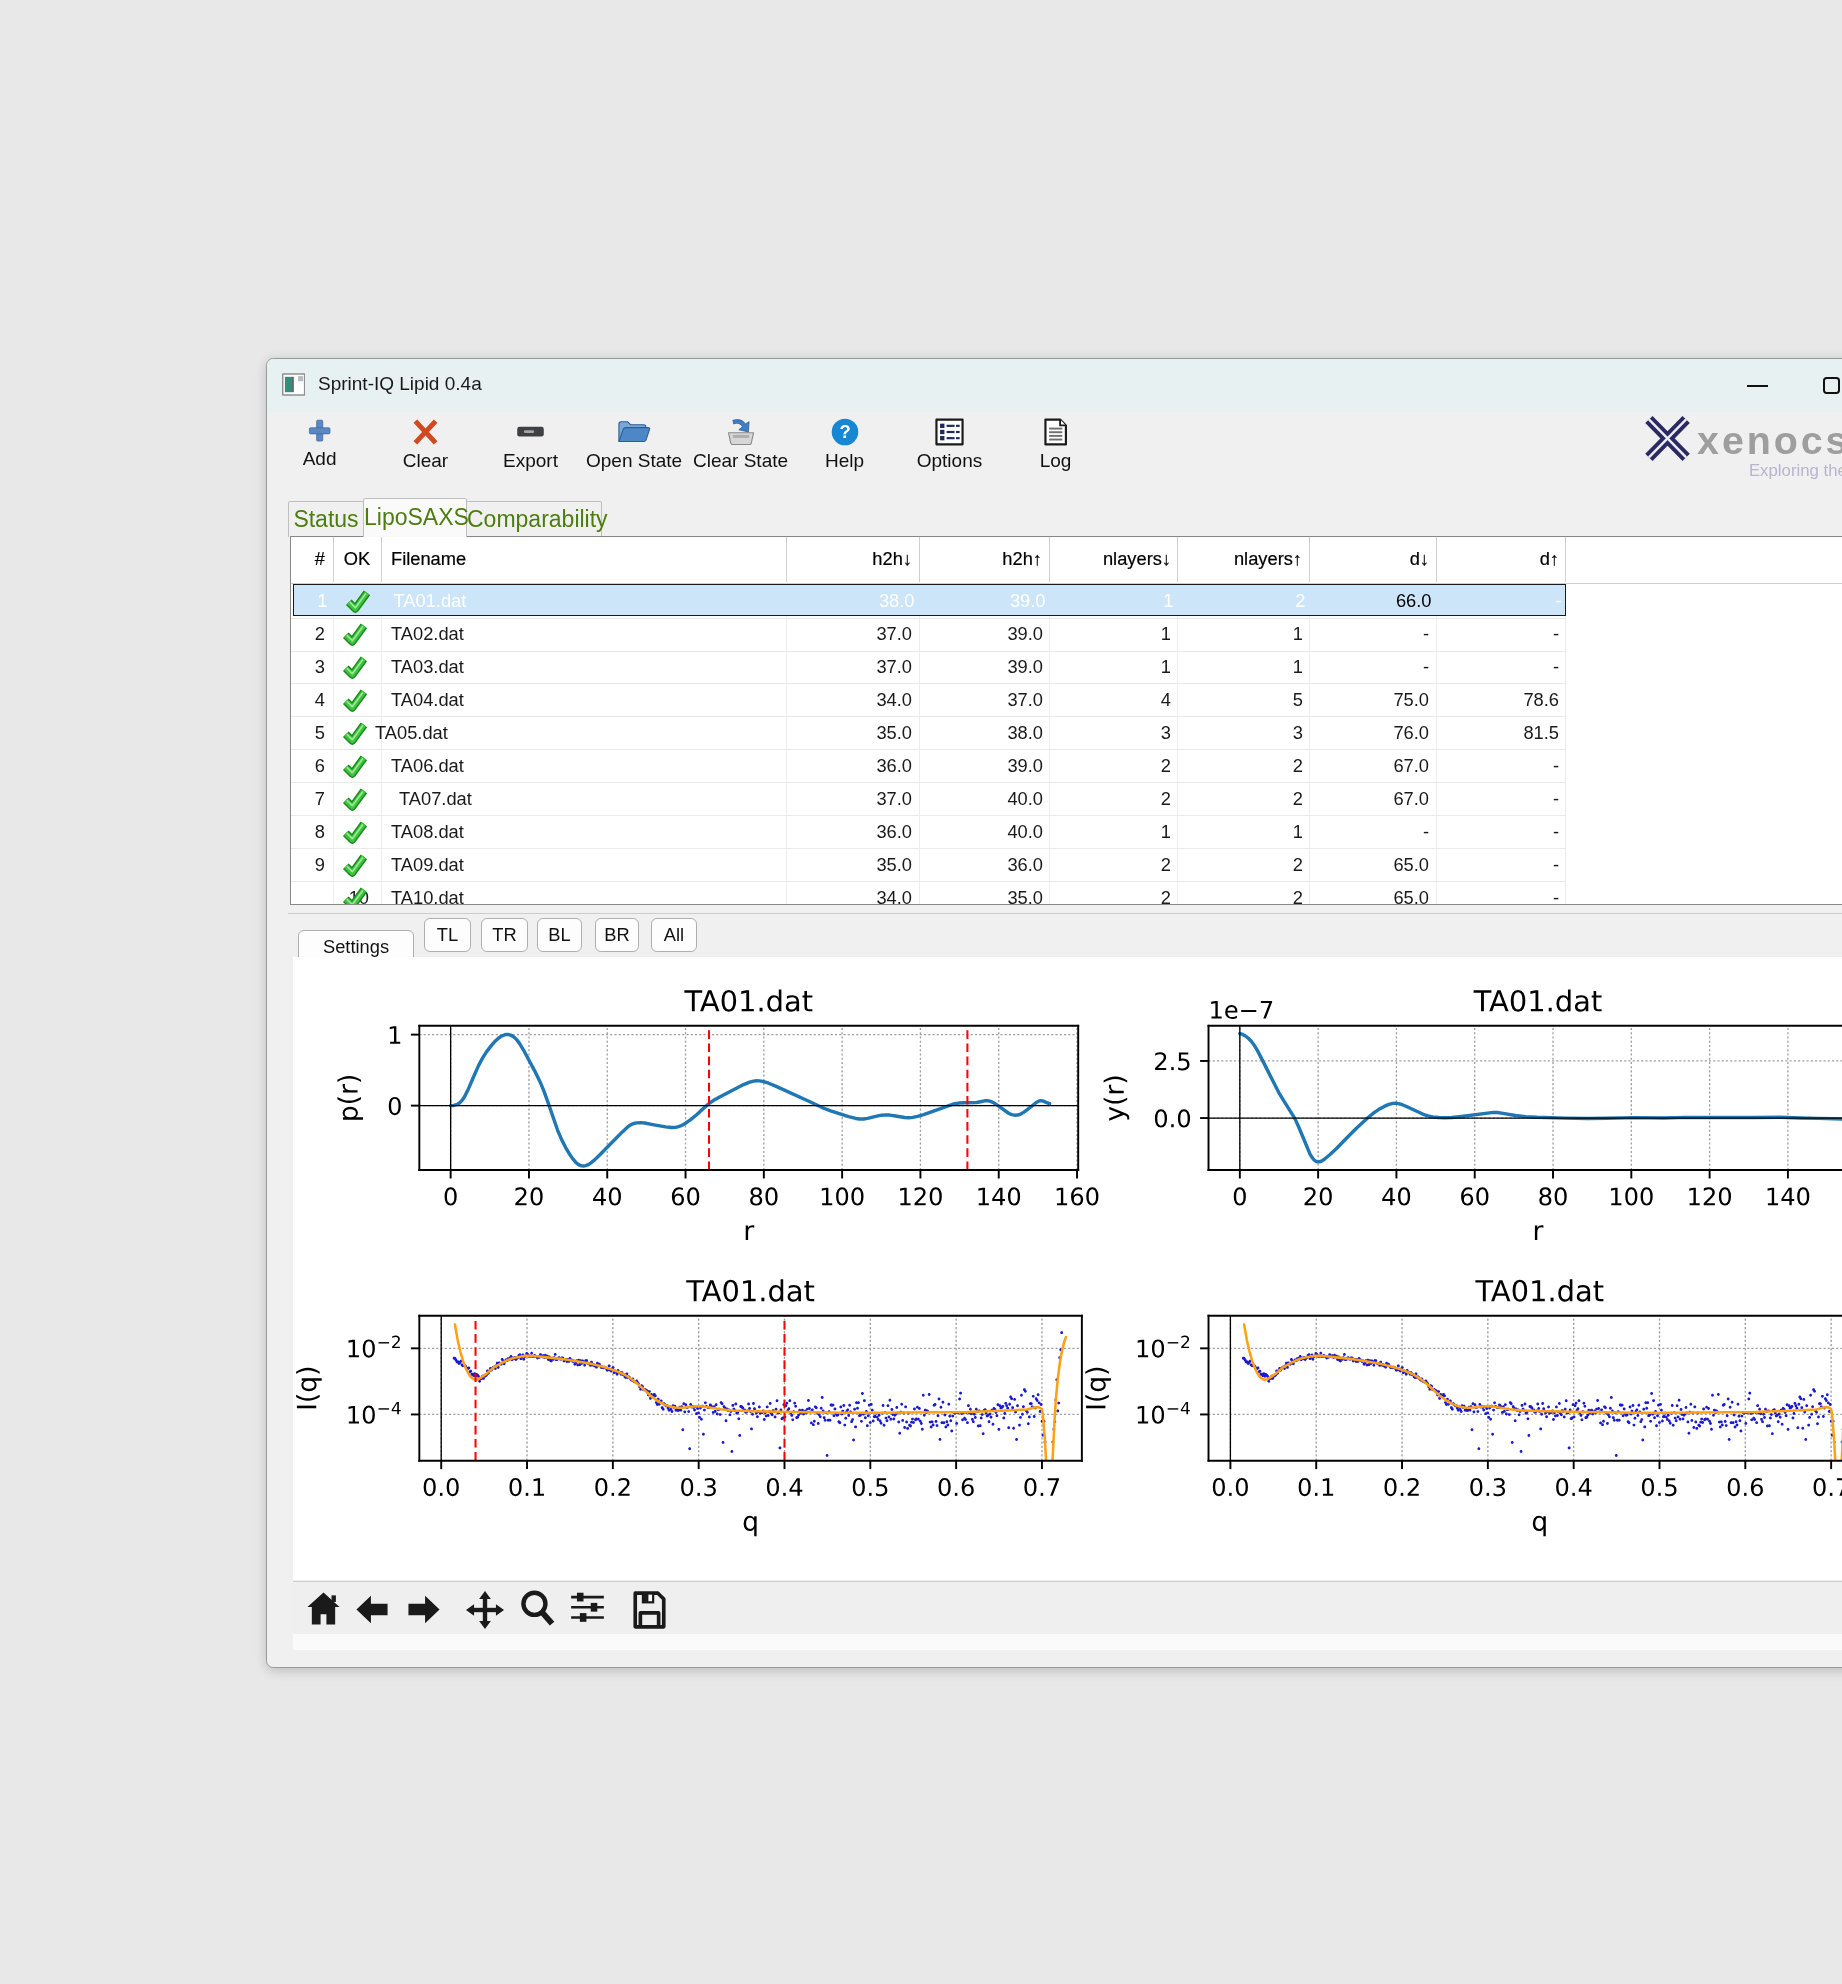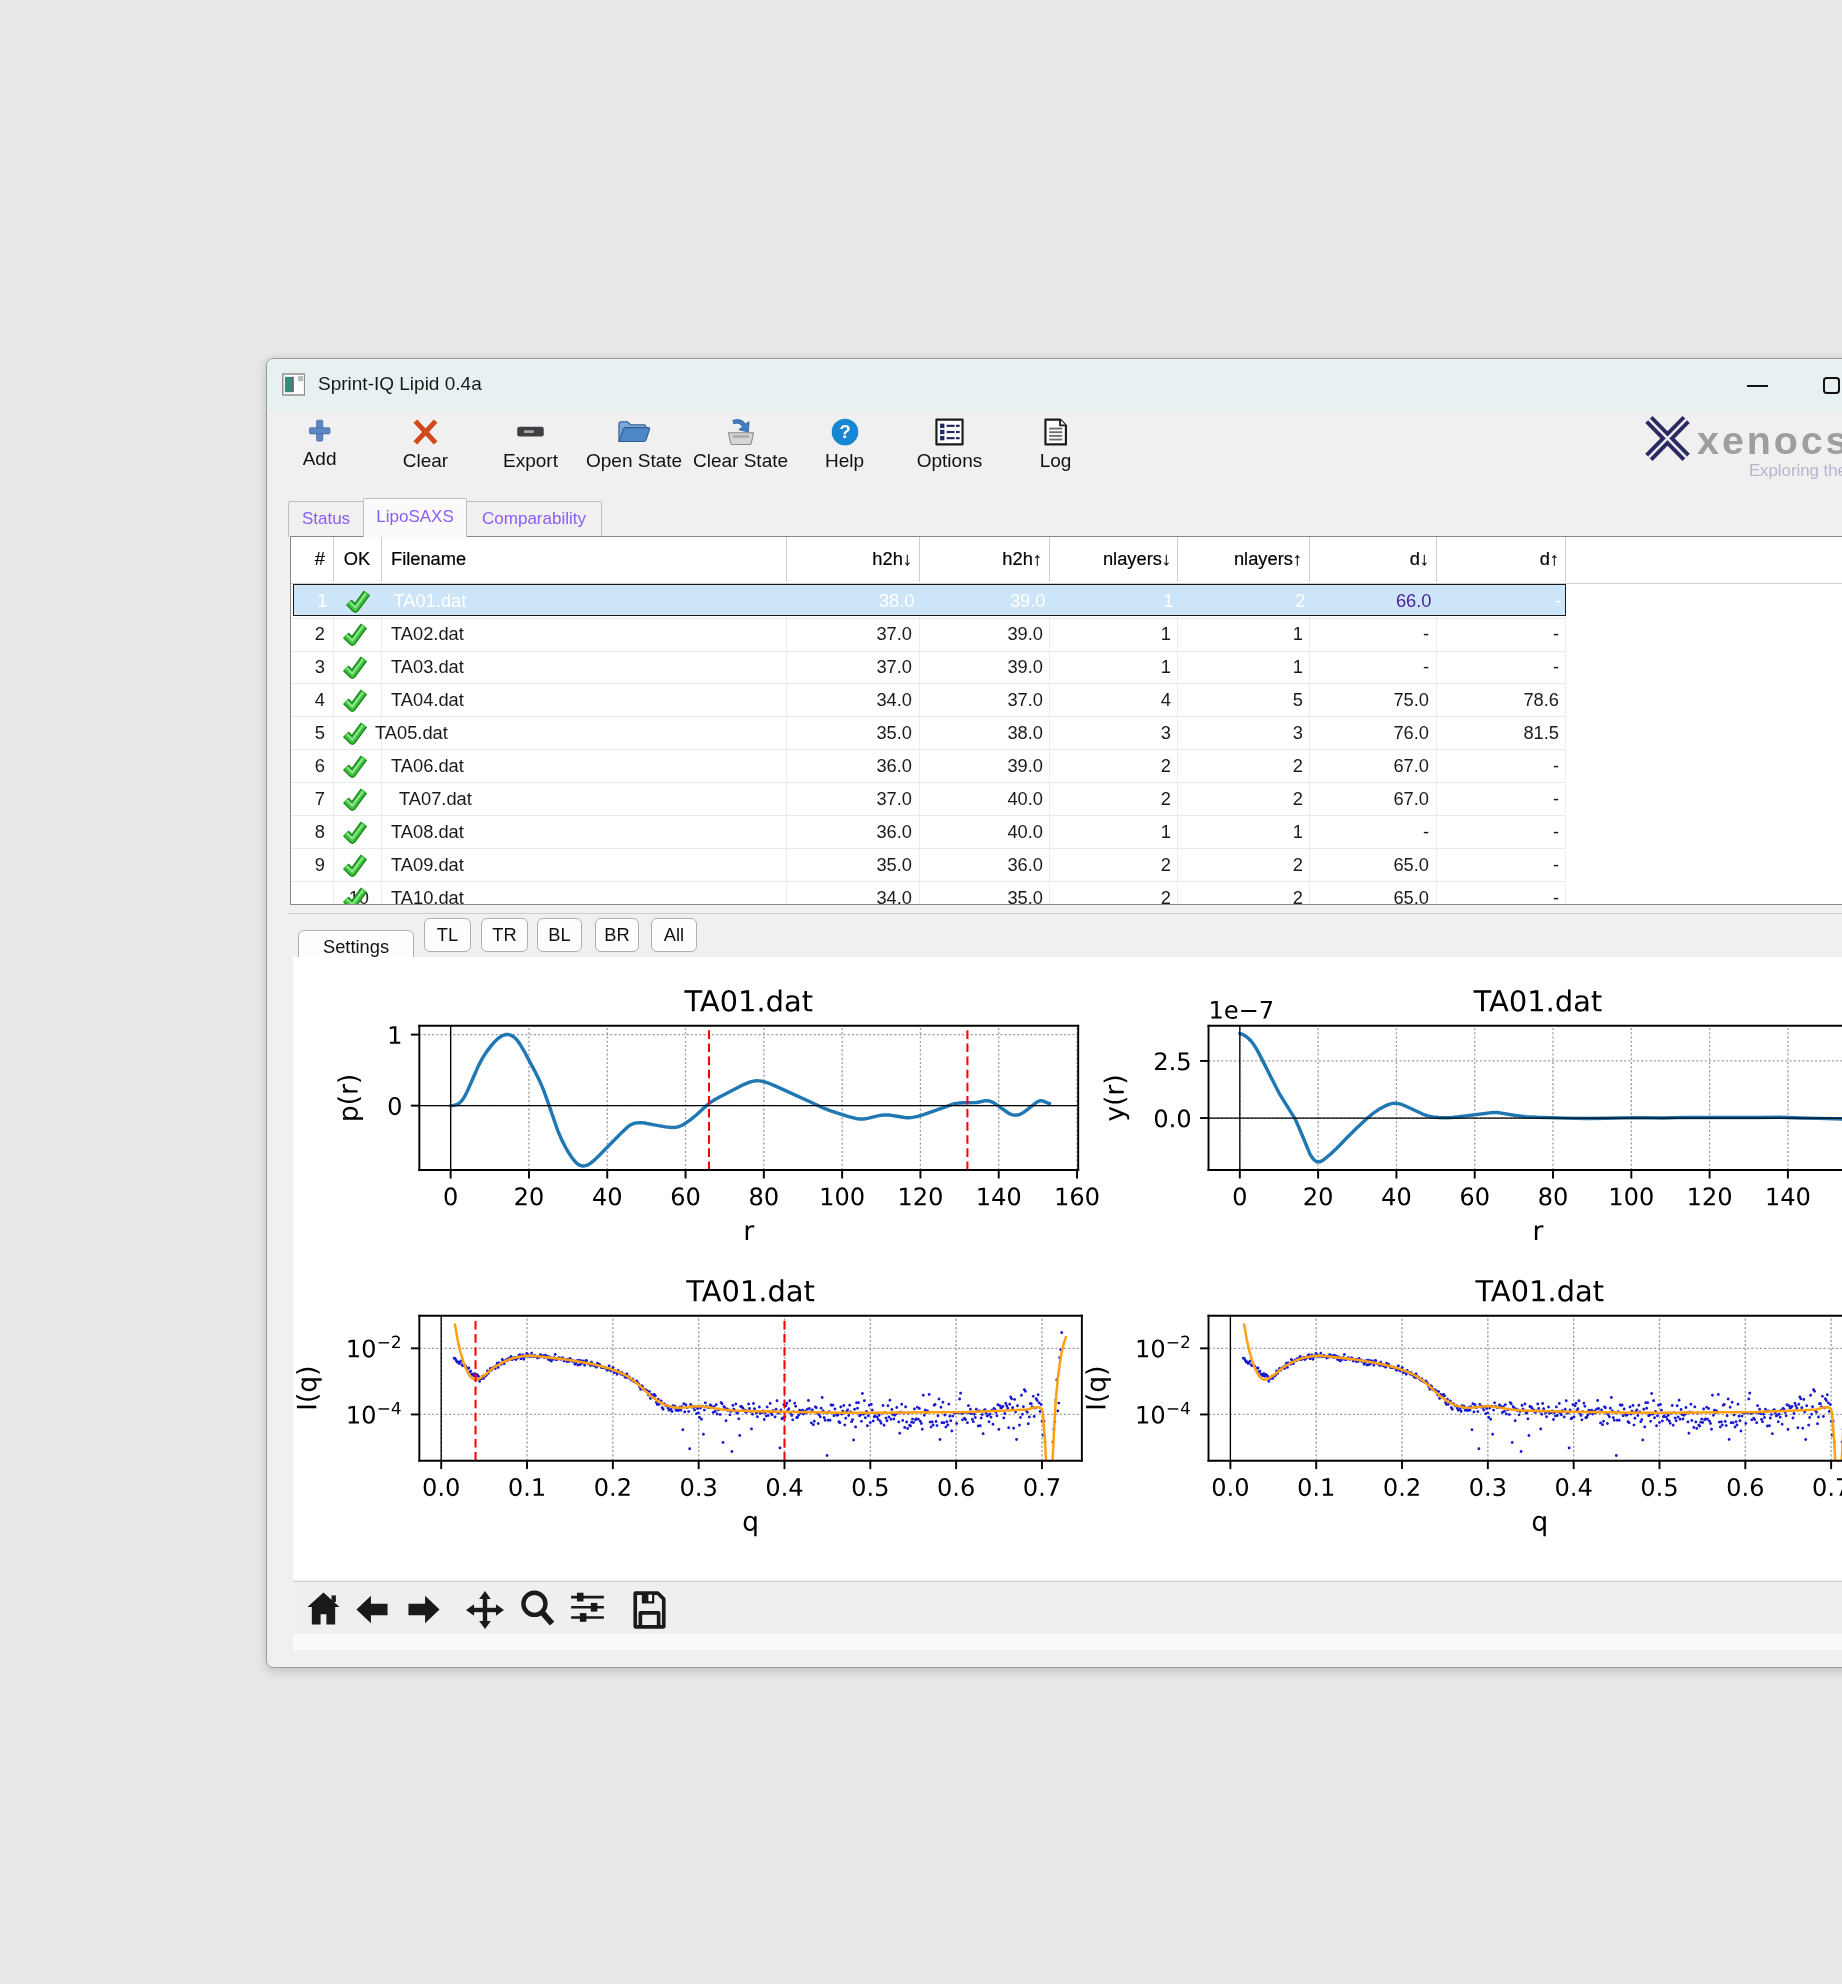--- a/index.html
+++ b/index.html
@@ -9,21 +9,21 @@
 #title{position:absolute;left:51px;top:0;height:53px;line-height:49px;font-size:19px;color:#191919}
 #minbtn{position:absolute;left:1480px;top:26px;width:21px;height:2.2px;background:#111}
 #maxbtn{position:absolute;left:1556px;top:17.6px;width:17px;height:17.6px;border:2.2px solid #111;border-radius:3.7px}
 #toolbar{position:absolute;left:0;top:53px;width:100%;height:77px}
 .tool{position:absolute;top:5.9px;width:95px;text-align:center}
 .tool svg{display:block;margin:0 auto}
 .tool .lbl{display:block;margin-top:3.7px;font-size:19px;color:#111;white-space:nowrap}
 #logo{position:absolute;left:1371px;top:51px;width:308px;height:73px}
 
 #tabs{position:absolute;left:21px;top:136px;height:42px}
-.tab{position:absolute;top:5.9px;height:36px;background:#f0f0f0;border:0.7px solid #bfbfbf;border-bottom:none;font-size:17px;color:#8b5cf6;text-align:center;border-radius:2.2px 2.2px 0 0}
+.tab{position:absolute;top:5.9px;height:36px;background:#f0f0f0;border:0.7px solid #bfbfbf;border-bottom:none;font-size:23px;color:#4d7c0f;text-align:center;border-radius:2.2px 2.2px 0 0}
 .tab.active{top:2.9px;height:39px;background:#fafafa;z-index:3}
 
 #table{position:absolute;left:23px;top:177px;width:1655px;height:369px;background:#fff;border:0.7px solid #888;border-right:none;overflow:hidden}
 .hdr{position:absolute;top:0;height:45px;font-size:18.3px;font-weight:400;-webkit-text-stroke:0.2px #000;color:#000;background:#fff}
 .hcell{position:absolute;top:0;height:45px;line-height:44px}
 .vline{position:absolute;top:0;width:0.7px;background:#d9d9d9}
 .row{position:absolute;left:0;width:1655px;height:33px;font-size:18.3px;color:#1a1a1a}
 .cell{position:absolute;line-height:31px}
 .num{text-align:right}
 .rowsep{position:absolute;left:0;width:1274px;height:0.7px;background:#e9e9e9}
@@ -183,21 +183,21 @@
         <svg width="29" height="29" viewBox="0 0 40 40" style="position:absolute;left:49px;top:1.5px">
           <path d="M8,21 L17,30 L33,8" fill="none" stroke="#188a18" stroke-width="11" stroke-linecap="round" stroke-linejoin="round"></path>
           <path d="M8,21 L17,30 L33,8" fill="none" stroke="#3ec43e" stroke-width="7" stroke-linecap="round" stroke-linejoin="round"></path>
           <path d="M9.5,21 L17,28.5 L31.5,9" fill="none" stroke="#a0e8a0" stroke-width="2.2" stroke-linecap="round" stroke-linejoin="round"></path>
         </svg>
         <div class="cell" style="left:100px;color:#fff">TA01.dat</div>
         <div class="cell num" style="left:533px;width:88px;color:#fff">38.0</div>
         <div class="cell num" style="left:664px;width:88px;color:#fff">39.0</div>
         <div class="cell num" style="left:792px;width:88px;color:#fff">1</div>
         <div class="cell num" style="left:924px;width:88px;color:#fff">2</div>
-        <div class="cell num" style="left:1050px;width:88px;color:#4c1d95">66.0</div>
+        <div class="cell num" style="left:1050px;width:88px;color:#000000">66.0</div>
         <div class="cell num" style="left:1180px;width:88px;color:#fff">-</div>
       </div>
       <div class="row" style="top:81px">
         <div class="cell num" style="left:0;width:34px;">2</div>
         <svg width="29" height="29" viewBox="0 0 40 40" style="position:absolute;left:49px;top:1.5px">
           <path d="M8,21 L17,30 L33,8" fill="none" stroke="#188a18" stroke-width="11" stroke-linecap="round" stroke-linejoin="round"></path>
           <path d="M8,21 L17,30 L33,8" fill="none" stroke="#3ec43e" stroke-width="7" stroke-linecap="round" stroke-linejoin="round"></path>
           <path d="M9.5,21 L17,28.5 L31.5,9" fill="none" stroke="#a0e8a0" stroke-width="2.2" stroke-linecap="round" stroke-linejoin="round"></path>
         </svg>
         <div class="cell" style="left:100px;">TA02.dat</div>

